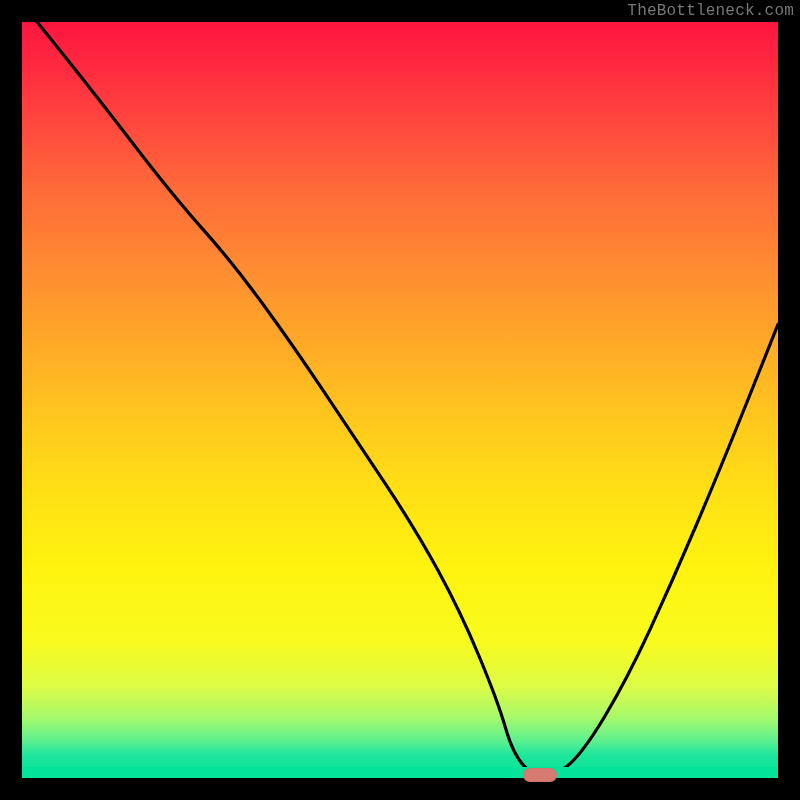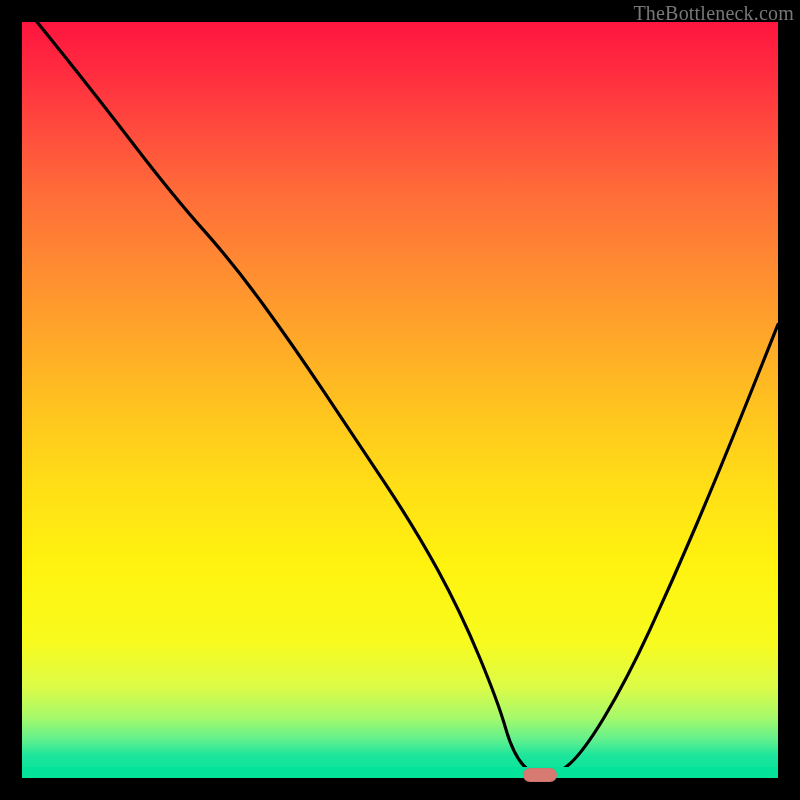--- a/index.html
+++ b/index.html
@@ -41,22 +41,22 @@
       #a6f96b 92%,
       #5ff08e 95%,
       #1de59c 97%,
       #04e39a 100%
     );
   }
   .watermark {
     position: absolute;
     top: 2px;
     right: 6px;
-    font-family: Liberation Serif, serif;
-    font-size: 20px;
+    font-family: Liberation Mono, monospace;
+    font-size: 16px;
     font-weight: 500;
     color: #777;
     letter-spacing: 0.2px;
   }
   svg.curve {
     position: absolute;
     left: 22px;
     top: 22px;
     width: 756px;
     height: 756px;

